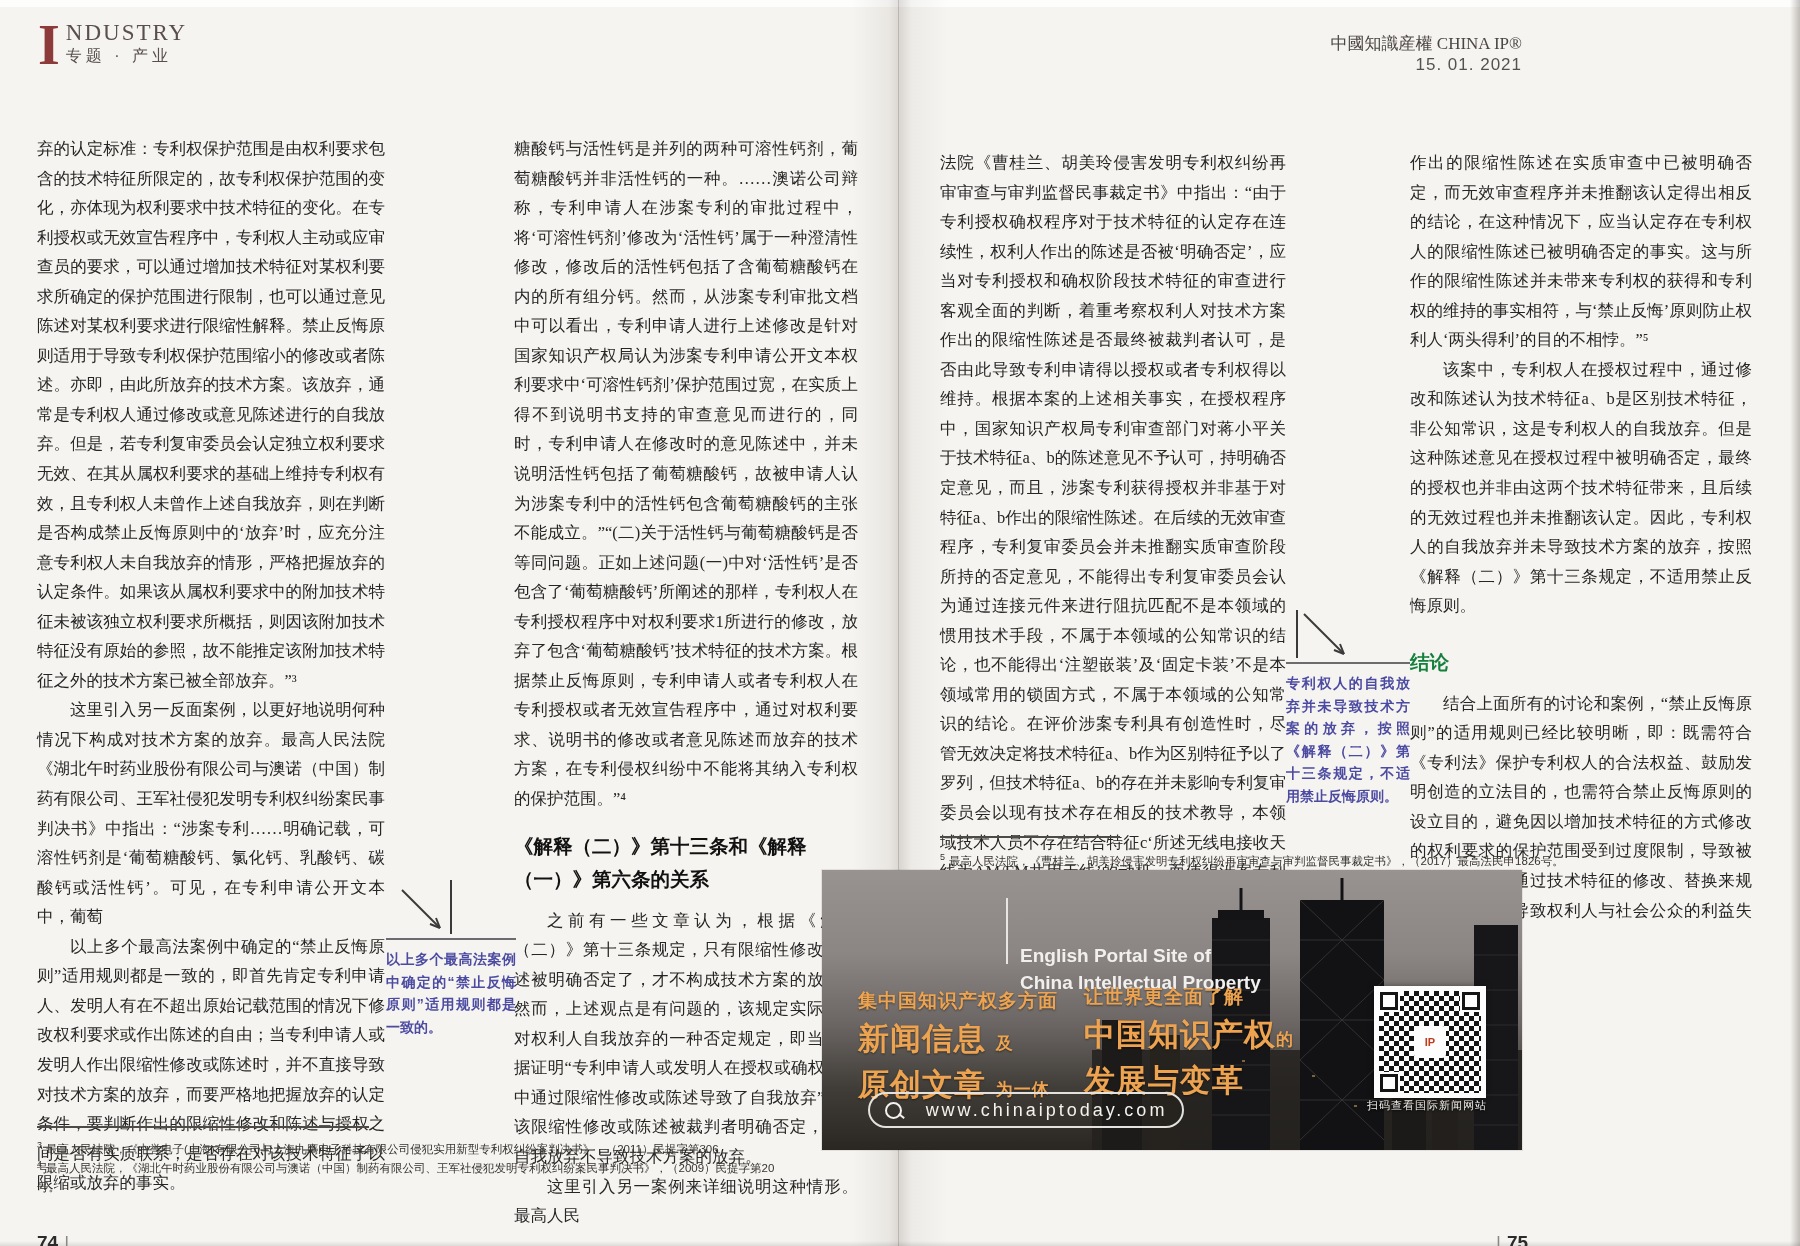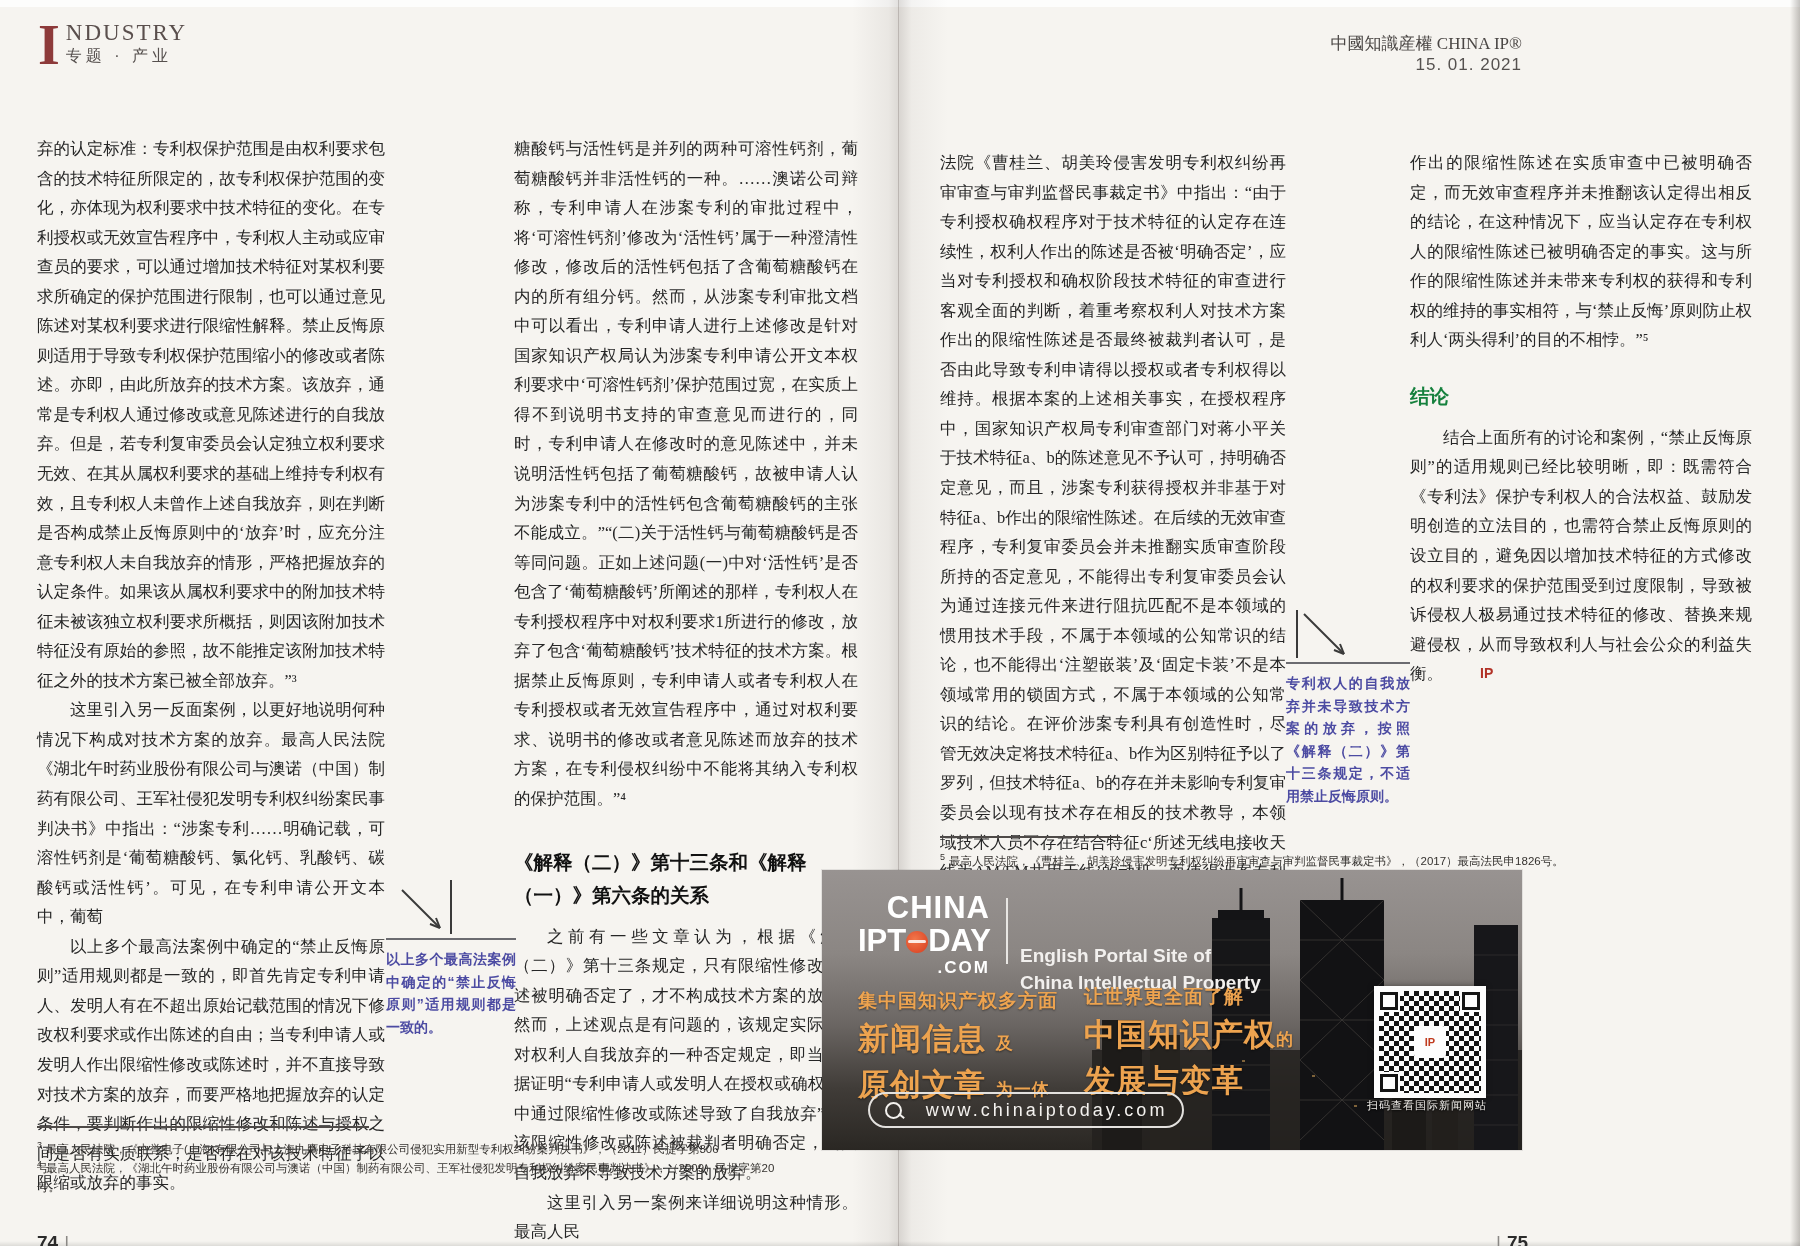--- a/index.html
+++ b/index.html
@@ -23,21 +23,21 @@
   .brand-rest{font-size:23px;letter-spacing:2px;color:#5a4f4d;font-family:"Liberation Serif",serif;}
   .brand-sub{font-size:16px;color:#56504e;letter-spacing:4px;font-family:"Liberation Sans","DejaVu Sans",sans-serif;}
   .mag-name{font-size:17px;color:#4a4644;text-align:right;font-family:"Liberation Serif",serif;}
   .mag-date{font-size:17px;color:#55514f;text-align:right;letter-spacing:1px;font-family:"Liberation Sans",sans-serif;}
 
   
   .col{position:absolute;text-align:justify;font-size:16.5px;line-height:29.55px;color:#262626;}
   .col p{margin:0;}
   .col p.ind{text-indent:2em;}
   .subhead{font-family:"Liberation Sans","DejaVu Sans",sans-serif;font-weight:bold;
-    font-size:19.5px;line-height:33px;color:#111;text-align:left;margin:32px 0 10px 0;}
+    font-size:19.5px;line-height:33px;color:#111;text-align:left;margin:16px 0 10px 0;}
   .subhead2{font-family:"Liberation Sans","DejaVu Sans",sans-serif;font-weight:bold;
     font-size:19.5px;line-height:30px;color:#15803d;text-align:left;margin:26px 0 12px 0;}
 
   
   .callout{position:absolute;font-family:"Liberation Sans","DejaVu Sans",sans-serif;
     font-weight:bold;color:#4c4ba2;font-size:14px;line-height:22.5px;text-align:justify;
     border-top:2px solid #6b6b70;padding-top:8px;}
   .arrow-svg{position:absolute;}
 
   
@@ -142,20 +142,21 @@
 <div class="pageno" style="left:37px;top:1192px;">
   <span>74</span><span class="bar">|</span>
 </div>
 
 <div class="col" style="left:940px;top:148px;width:346px;">
   <p>法院《曹桂兰、胡美玲侵害发明专利权纠纷再审审查与审判监督民事裁定书》中指出：“由于专利授权确权程序对于技术特征的认定存在连续性，权利人作出的陈述是否被‘明确否定’，应当对专利授权和确权阶段技术特征的审查进行客观全面的判断，着重考察权利人对技术方案作出的限缩性陈述是否最终被裁判者认可，是否由此导致专利申请得以授权或者专利权得以维持。根据本案的上述相关事实，在授权程序中，国家知识产权局专利审查部门对蒋小平关于技术特征a、b的陈述意见不予认可，持明确否定意见，而且，涉案专利获得授权并非基于对特征a、b作出的限缩性陈述。在后续的无效审查程序，专利复审委员会并未推翻实质审查阶段所持的否定意见，不能得出专利复审委员会认为通过连接元件来进行阻抗匹配不是本领域的惯用技术手段，不属于本领域的公知常识的结论，也不能得出‘注塑嵌装’及‘固定卡装’不是本领域常用的锁固方式，不属于本领域的公知常识的结论。在评价涉案专利具有创造性时，尽管无效决定将技术特征a、b作为区别特征予以了罗列，但技术特征a、b的存在并未影响专利复审委员会以现有技术存在相反的技术教导，本领域技术人员不存在结合特征c‘所述无线电接收天线为AM/FM共用天线’的动机，而使得涉案专利具有创造性的审查评判。由于专利权人</p>
 </div>
 
 <div class="col" style="left:1410px;top:148px;width:342px;">
   <p>作出的限缩性陈述在实质审查中已被明确否定，而无效审查程序并未推翻该认定得出相反的结论，在这种情况下，应当认定存在专利权人的限缩性陈述已被明确否定的事实。这与所作的限缩性陈述并未带来专利权的获得和专利权的维持的事实相符，与‘禁止反悔’原则防止权利人‘两头得利’的目的不相悖。”⁵</p>
+  <p class="ind">该案中，专利权人在授权过程中，通过修改和陈述认为技术特征a、b是区别技术特征，非公知常识，这是专利权人的自我放弃。但是这种陈述意见在授权过程中被明确否定，最终的授权也并非由这两个技术特征带来，且后续的无效过程也并未推翻该认定。因此，专利权人的自我放弃并未导致技术方案的放弃，按照《解释（二）》第十三条规定，不适用禁止反悔原则。</p>
   <div class="subhead2">结论</div>
   <p class="ind"><span>结合上面所有的讨论和案例，“禁止反悔原则”的适用规则已经比较明晰，即：既需符合《专利法》保护专利权人的合法权益、鼓励发明创造的立法目的，也需符合禁止反悔原则的设立目的，避免因以增加技术特征的方式修改的权利要求的保护范围受到过度限制，导致被诉侵权人极易通过技术特征的修改、替换来规避侵权，从而导致权利人与社会公众的利益失衡。</span><span class="endmark">IP</span></p>
 </div>
 
 <svg class="arrow-svg" style="left:1292px;top:606px;" width="62" height="58" viewBox="0 0 62 58">
   <path d="M5 4 V52" stroke="#3a3a3a" stroke-width="2" fill="none"></path>
   <path d="M12 8 L52 48" stroke="#3a3a3a" stroke-width="2" fill="none"></path>
   <path d="M52 48 L42 44 M52 48 L48 38" stroke="#3a3a3a" stroke-width="2" fill="none"></path>
 </svg>
 <div class="callout" style="left:1286px;top:662px;width:124px;">专利权人的自我放弃并未导致技术方案的放弃，按照《解释（二）》第十三条规定，不适用禁止反悔原则。</div>
@@ -206,25 +207,20 @@
     <g fill="#e9b15e" opacity="0.5">
       <rect x="130" y="210" width="3" height="2"></rect>
         <rect x="150" y="190" width="3" height="2"></rect>
       <rect x="220" y="205" width="3" height="2"></rect>
         <rect x="262" y="235" width="3" height="2"></rect>
       <rect x="30" y="200" width="3" height="2"></rect>
         <rect x="312" y="215" width="3" height="2"></rect>
     </g>
   </svg>
 
-  <div class="ad-logo">
-    <div class="l1">CHINA</div>
-    <div class="l2"><span>IPT</span><span class="globe"></span><span>DAY</span></div>
-    <div class="l3">.COM</div>
-  </div>
   <div class="ad-div"></div>
   <div class="ad-en">
     <div>English Portal Site of</div>
     <div>China Intellectual Property</div>
   </div>
 
   <div class="ad-cn" style="left:262px;top:114px;">
     <span class="sm">让世界更全面了解</span>
     <span class="bg"><span>中国知识产权</span><span class="tail">的</span></span>
     <span class="bg">发展与变革</span>

